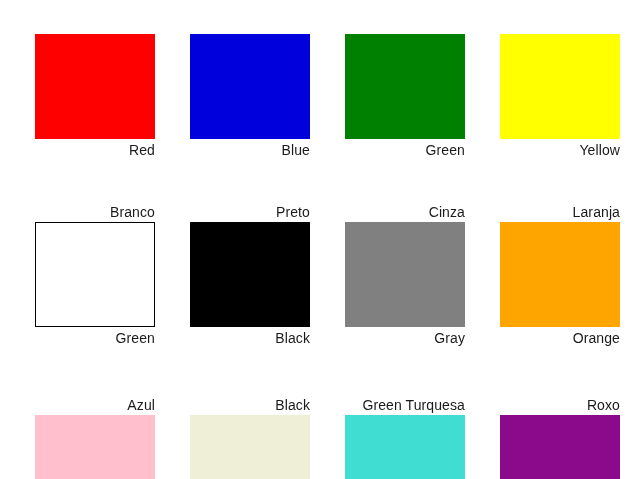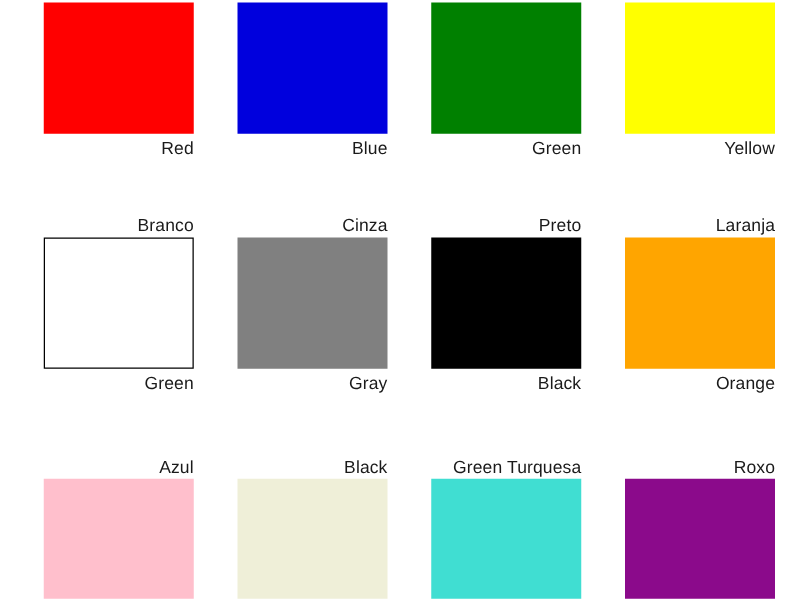--- a/index.html
+++ b/index.html
@@ -36,20 +36,21 @@
   }
   .label-top,
   .label-bottom {
     font-family: "Liberation Sans", sans-serif;
     font-size: 14px;
     color: #1a1a1a;
     text-align: center;
     line-height: 16px;
     white-space: nowrap;
     letter-spacing: 0.1px;
+    margin-top: 32px;
   }
   .label-top {
     margin-bottom: 2px;
   }
   .label-bottom {
     margin-top: 3px;
   }
   .label-empty {
     height: 0;
   }
@@ -94,28 +95,28 @@
     </div>
   </div>
 
   <div class="swatch-row" id="row-2">
     <div class="cell">
       <div class="label-top">Branco</div>
       <div class="swatch bordered" id="sw-1-0" style="background-color: rgb(255, 255, 255);"></div>
       <div class="label-bottom">Green</div>
     </div>
     <div class="cell">
+      <div class="label-top">Preto</div>
+      <div class="swatch" id="sw-1-1" style="background-color: rgb(0, 0, 0);"></div>
+      <div class="label-bottom">Black</div>
+    </div>
+    <div class="cell">
       <div class="label-top">Cinza</div>
       <div class="swatch" id="sw-1-2" style="background-color: rgb(128, 128, 128);"></div>
       <div class="label-bottom">Gray</div>
-    </div>
-    <div class="cell">
-      <div class="label-top">Preto</div>
-      <div class="swatch" id="sw-1-1" style="background-color: rgb(0, 0, 0);"></div>
-      <div class="label-bottom">Black</div>
     </div>
     <div class="cell">
       <div class="label-top">Laranja</div>
       <div class="swatch" id="sw-1-3" style="background-color: rgb(255, 165, 0);"></div>
       <div class="label-bottom">Orange</div>
     </div>
   </div>
 
   <div class="swatch-row" id="row-3">
     <div class="cell">

